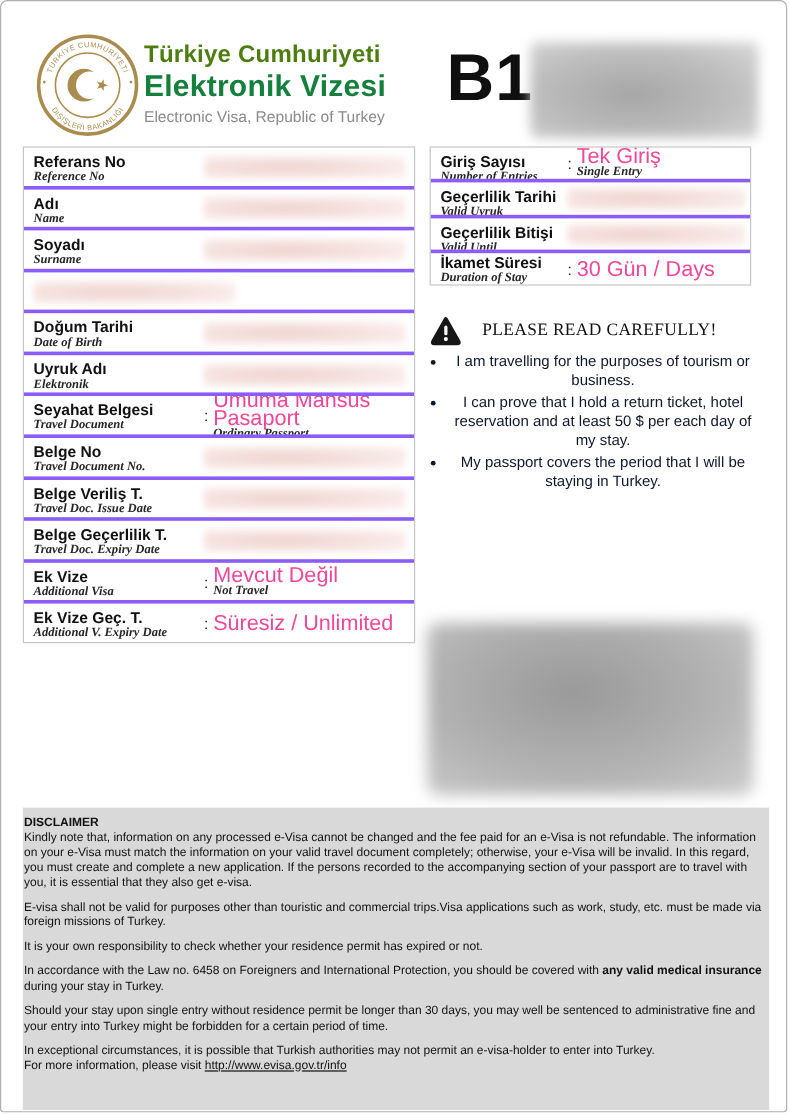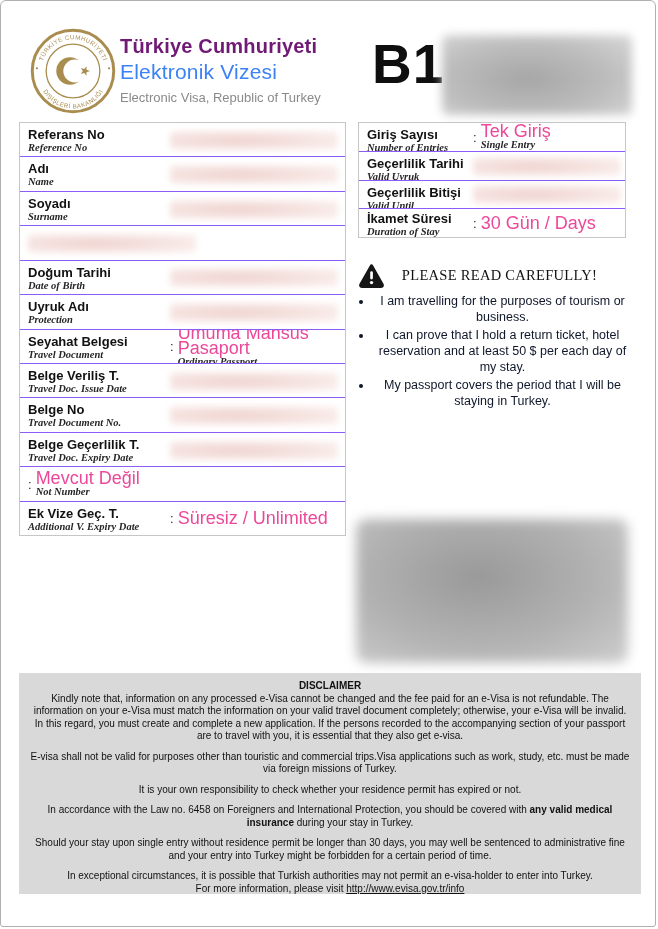--- a/index.html
+++ b/index.html
@@ -10,33 +10,33 @@
     background: #fff;
     border: 1px solid #b0b0b0;
     border-radius: 6px 6px 3px 3px;
     overflow: hidden;
     font-family: "Liberation Sans", sans-serif;
   }
 
   
   .emblem { position:absolute; left:28px; top:26px; width:88px; height:88px; }
   .header-text { position:absolute; left:119px; top:33px; }
-  .title1 { font-size:20px; font-weight:bold; color:#701a75; line-height:24px; letter-spacing:.2px; }
-  .title2 { font-size:21px; font-weight:normal; color:#3b82f6; line-height:28px; letter-spacing:.2px; }
+  .title1 { font-size:20px; font-weight:bold; color:#4d7c0f; line-height:24px; letter-spacing:.2px; }
+  .title2 { font-size:25px; font-weight:bold; color:#15803d; line-height:28px; letter-spacing:.2px; }
   .subtitle { font-size:13px; color:#8a8a8a; margin-top:4px; }
   .visa-type { position:absolute; left:371px; top:36px; font-size:55px; font-weight:bold; color:#0f0f0f; line-height:1; letter-spacing:1px; }
   .blur-top { position:absolute; left:441px; top:34px; width:190px; height:80px; border-radius:6px;
     background: radial-gradient(ellipse at 45% 55%, #a6a6a6 0%, #bdbdbd 55%, #d8d8d8 100%);
     filter: blur(5px); }
 
   
   .fields-box { position:absolute; display:flex; flex-direction:column; border:1px solid #c6c6c6; background:#fff; }
   .left-box  { left:18px;  top:121px; width:327px; height:414px; }
   .right-box { left:357px; top:121px; width:268px; height:116px; }
-  .field-row { flex:1 1 0; display:flex; align-items:stretch; border-bottom:1px solid #8b5cf6; padding:3px 4px 2px 8px; overflow:hidden; }
+  .field-row { flex:1 1 0; display:flex; align-items:stretch; border-bottom:3px solid #8b5cf6; padding:3px 4px 2px 8px; overflow:hidden; }
   .field-row:last-child { border-bottom:none;align-items:center; }
   .field-labels { width:142px; flex-shrink:0; padding-top:2px; }
   .right-box .field-labels { width:106px; }
   .label-tr { font-size:13px; font-weight:bold; color:#111; line-height:14px; }
   .label-en { font-family:"Liberation Serif", serif; font-style:italic; font-weight:bold; font-size:10.5px; color:#262626; line-height:12px; }
   .field-value { flex:1; display:flex; align-items:center; }
   .colon { font-size:13px; color:#222; margin-right:4px; }
   .value-main { font-size:18px; color:#ec4899; line-height:15px; }
   .value-en { font-family:"Liberation Serif", serif; font-style:italic; font-weight:bold; font-size:10.5px; color:#262626; line-height:12px; }
   .redaction { width:168px; height:19px; border-radius:4px; align-self:center;
@@ -51,22 +51,22 @@
   .notice-title { font-family:"Liberation Serif", serif; font-weight:normal; font-size:14.5px; color:#111; letter-spacing:.3px; margin:0 auto; padding-right:14px;text-align:center; }
   .notice ul { margin:2px 0 0; padding-left:15px; }
   .notice li { font-size:12.5px; color:#0f172a; line-height:16px; margin-bottom:2px; padding-left:4px;text-align:center; }
 
   
   .blur-big { position:absolute; left:355px; top:518px; width:272px; height:144px; border-radius:10px;
     background: radial-gradient(ellipse at 45% 40%, #999 0%, #b2b2b2 55%, #cecece 100%);
     filter: blur(6px); }
 
   
-  .disclaimer { position:absolute; left:18px; top:672px; width:622px; height:221px;
-    background:#d9d9d9; padding:7px 11px; font-size:10px; line-height:12.5px; color:#111; overflow:hidden;text-align:center; }
+  .disclaimer { position:absolute; left:18px; top:672px; width:622px; height:252px;
+    background:#d9d9d9; padding:7px 1px; font-size:10px; line-height:12.5px; color:#111; overflow:hidden; }
   .disc-title { font-weight:bold; }
   .disclaimer p { margin:0 0 8px 0; }
   .disclaimer a { color:#111; }
   .disclaimer b { font-weight:bold; }
 </style>
 </head>
 <body>
 
 <div class="page">
 
@@ -142,21 +142,21 @@
       <div class="label-en">Date of Birth</div>
     </div>
     <div class="field-value">
 
       <div class="redaction"></div>
     </div>
   </div>
       <div class="field-row">
     <div class="field-labels">
       <div class="label-tr">Uyruk Adı</div>
-      <div class="label-en">Protection</div>
+      <div class="label-en">Elektronik</div>
     </div>
     <div class="field-value">
 
       <div class="redaction"></div>
     </div>
   </div>
       <div class="field-row">
     <div class="field-labels">
       <div class="label-tr">Seyahat Belgesi</div>
       <div class="label-en">Travel Document</div>
@@ -165,54 +165,58 @@
       <span class="colon">:</span>
       <div>
         <div class="value-main">Umuma Mahsus Pasaport</div>
         <div class="value-en">Ordinary Passport</div>
       </div>
 
     </div>
   </div>
       <div class="field-row">
     <div class="field-labels">
+      <div class="label-tr">Belge No</div>
+      <div class="label-en">Travel Document No.</div>
+    </div>
+    <div class="field-value">
+
+      <div class="redaction"></div>
+    </div>
+  </div>
+      <div class="field-row">
+    <div class="field-labels">
       <div class="label-tr">Belge Veriliş T.</div>
       <div class="label-en">Travel Doc. Issue Date</div>
     </div>
     <div class="field-value">
 
       <div class="redaction"></div>
     </div>
   </div>
       <div class="field-row">
     <div class="field-labels">
-      <div class="label-tr">Belge No</div>
-      <div class="label-en">Travel Document No.</div>
-    </div>
-    <div class="field-value">
-
-      <div class="redaction"></div>
-    </div>
-  </div>
-      <div class="field-row">
-    <div class="field-labels">
       <div class="label-tr">Belge Geçerlilik T.</div>
       <div class="label-en">Travel Doc. Expiry Date</div>
     </div>
     <div class="field-value">
 
       <div class="redaction"></div>
     </div>
   </div>
       <div class="field-row">
+    <div class="field-labels">
+      <div class="label-tr">Ek Vize</div>
+      <div class="label-en">Additional Visa</div>
+    </div>
     <div class="field-value">
       <span class="colon">:</span>
       <div>
         <div class="value-main">Mevcut Değil</div>
-        <div class="value-en">Not Number</div>
+        <div class="value-en">Not Travel</div>
       </div>
 
     </div>
   </div>
       <div class="field-row">
     <div class="field-labels">
       <div class="label-tr">Ek Vize Geç. T.</div>
       <div class="label-en">Additional V. Expiry Date</div>
     </div>
     <div class="field-value">

